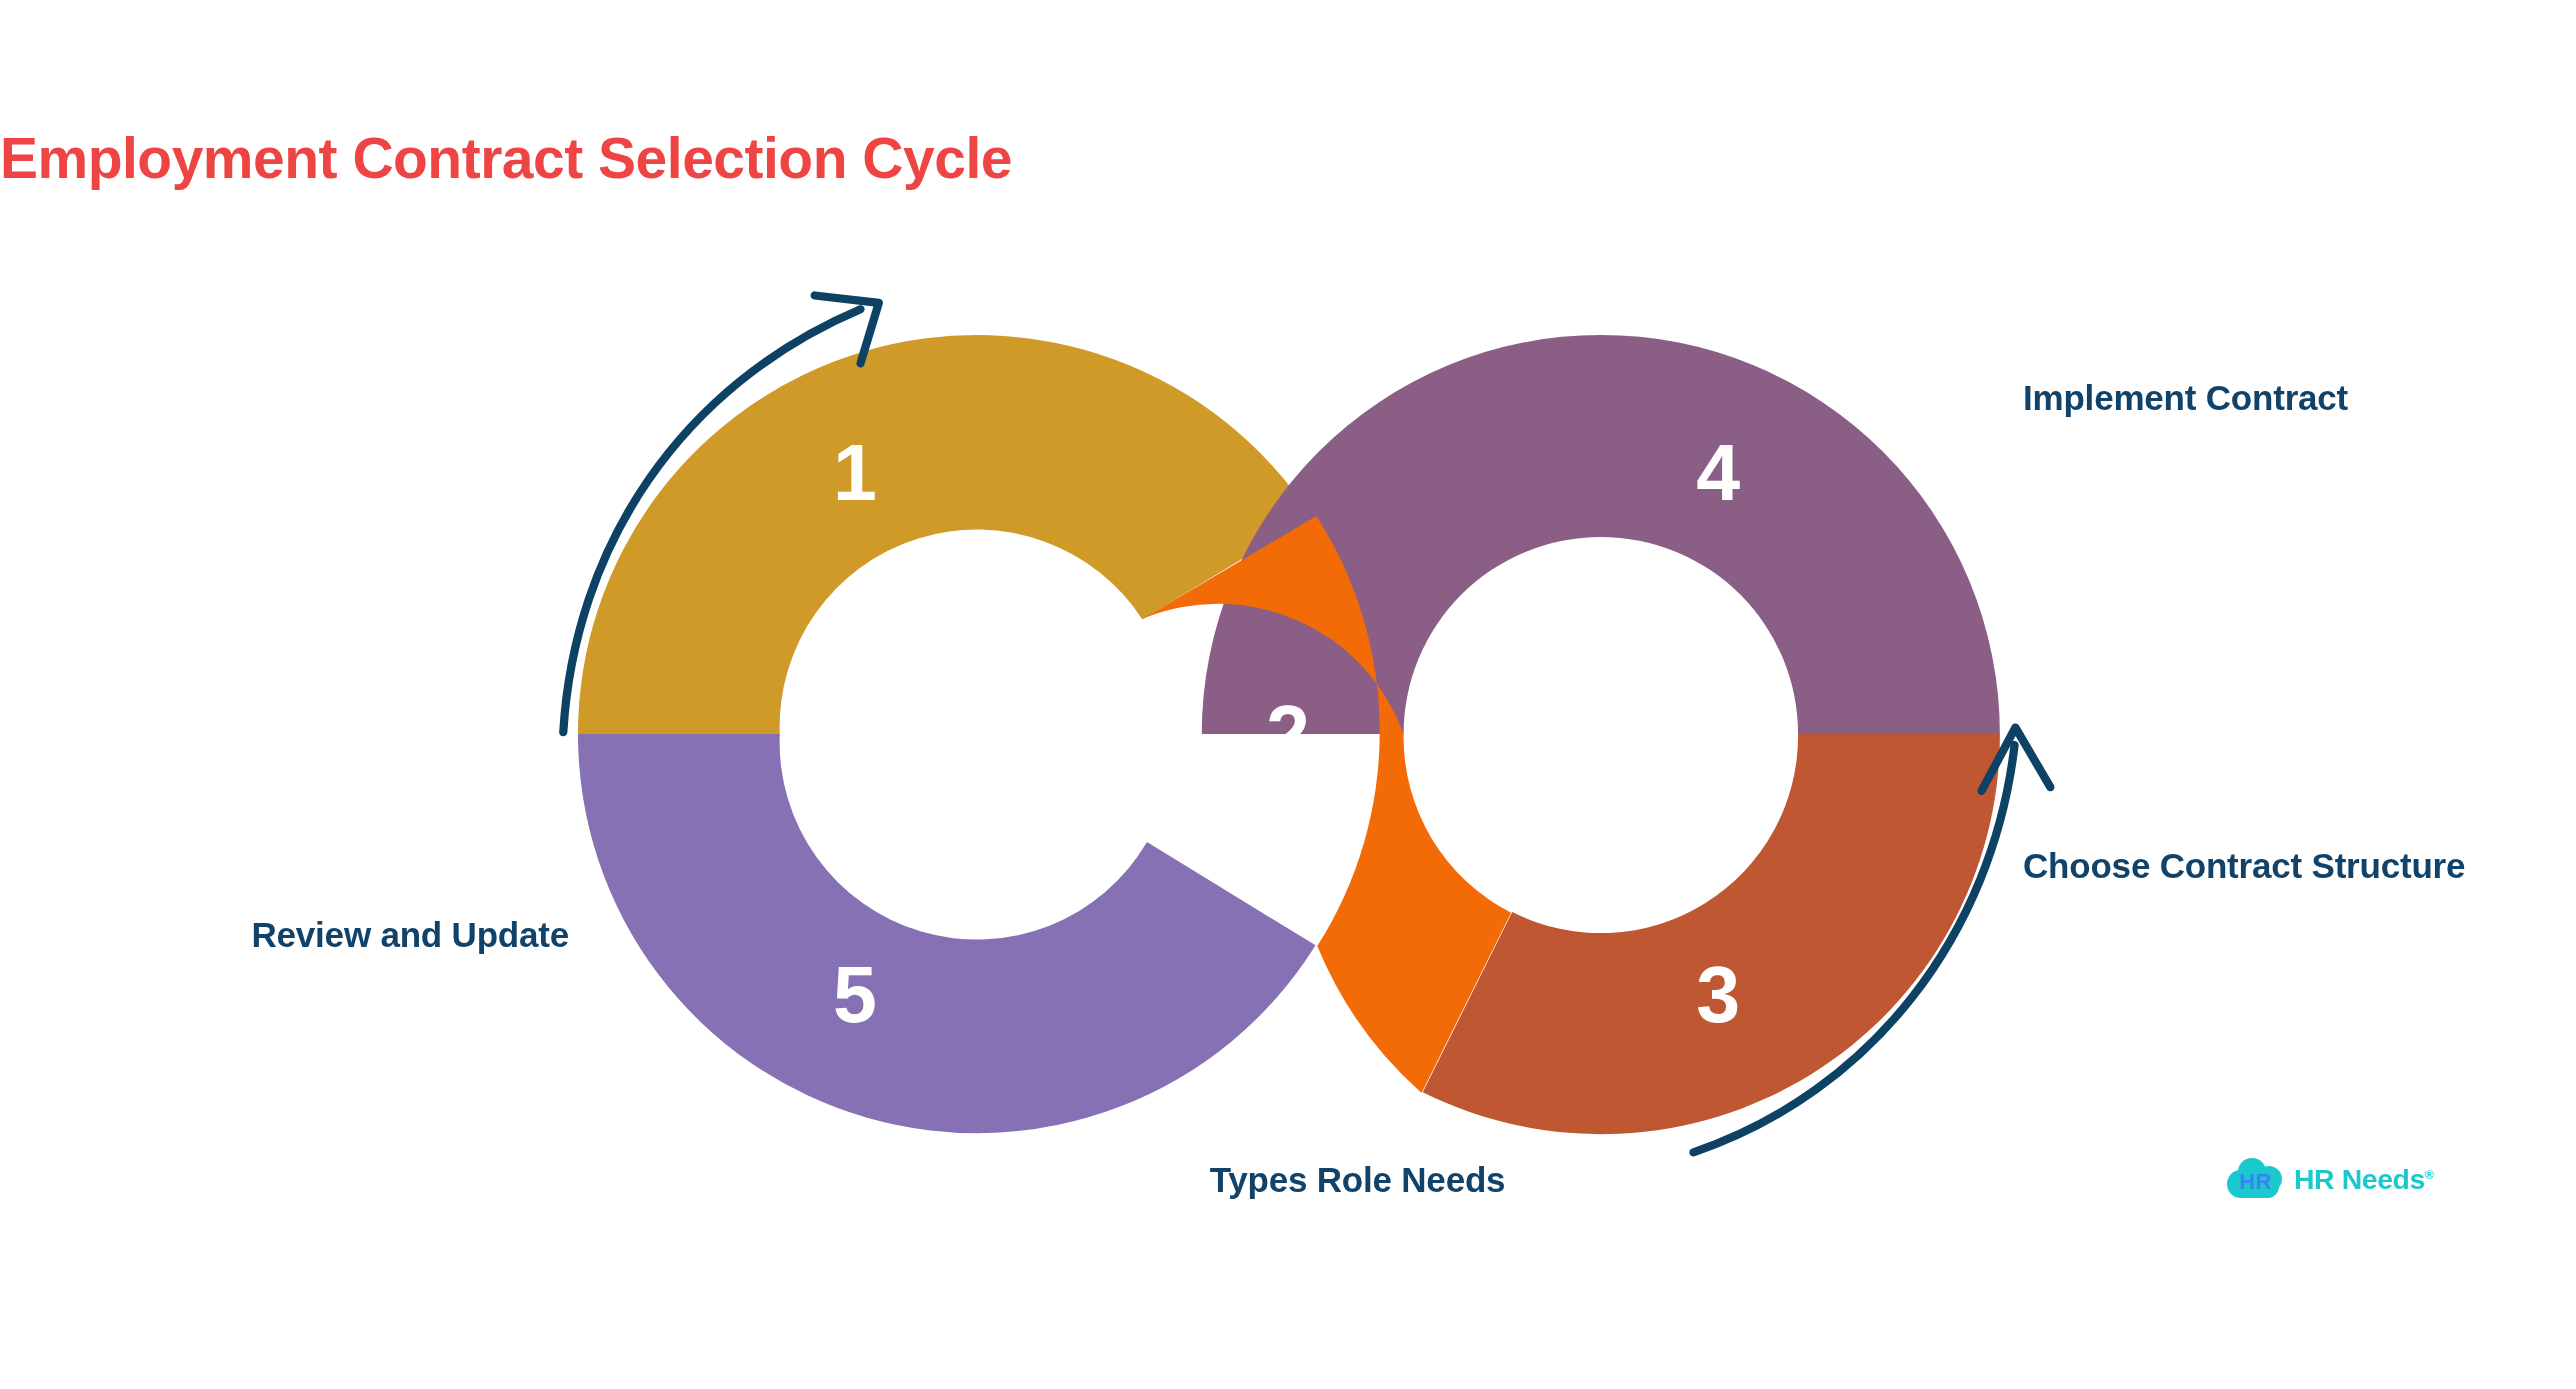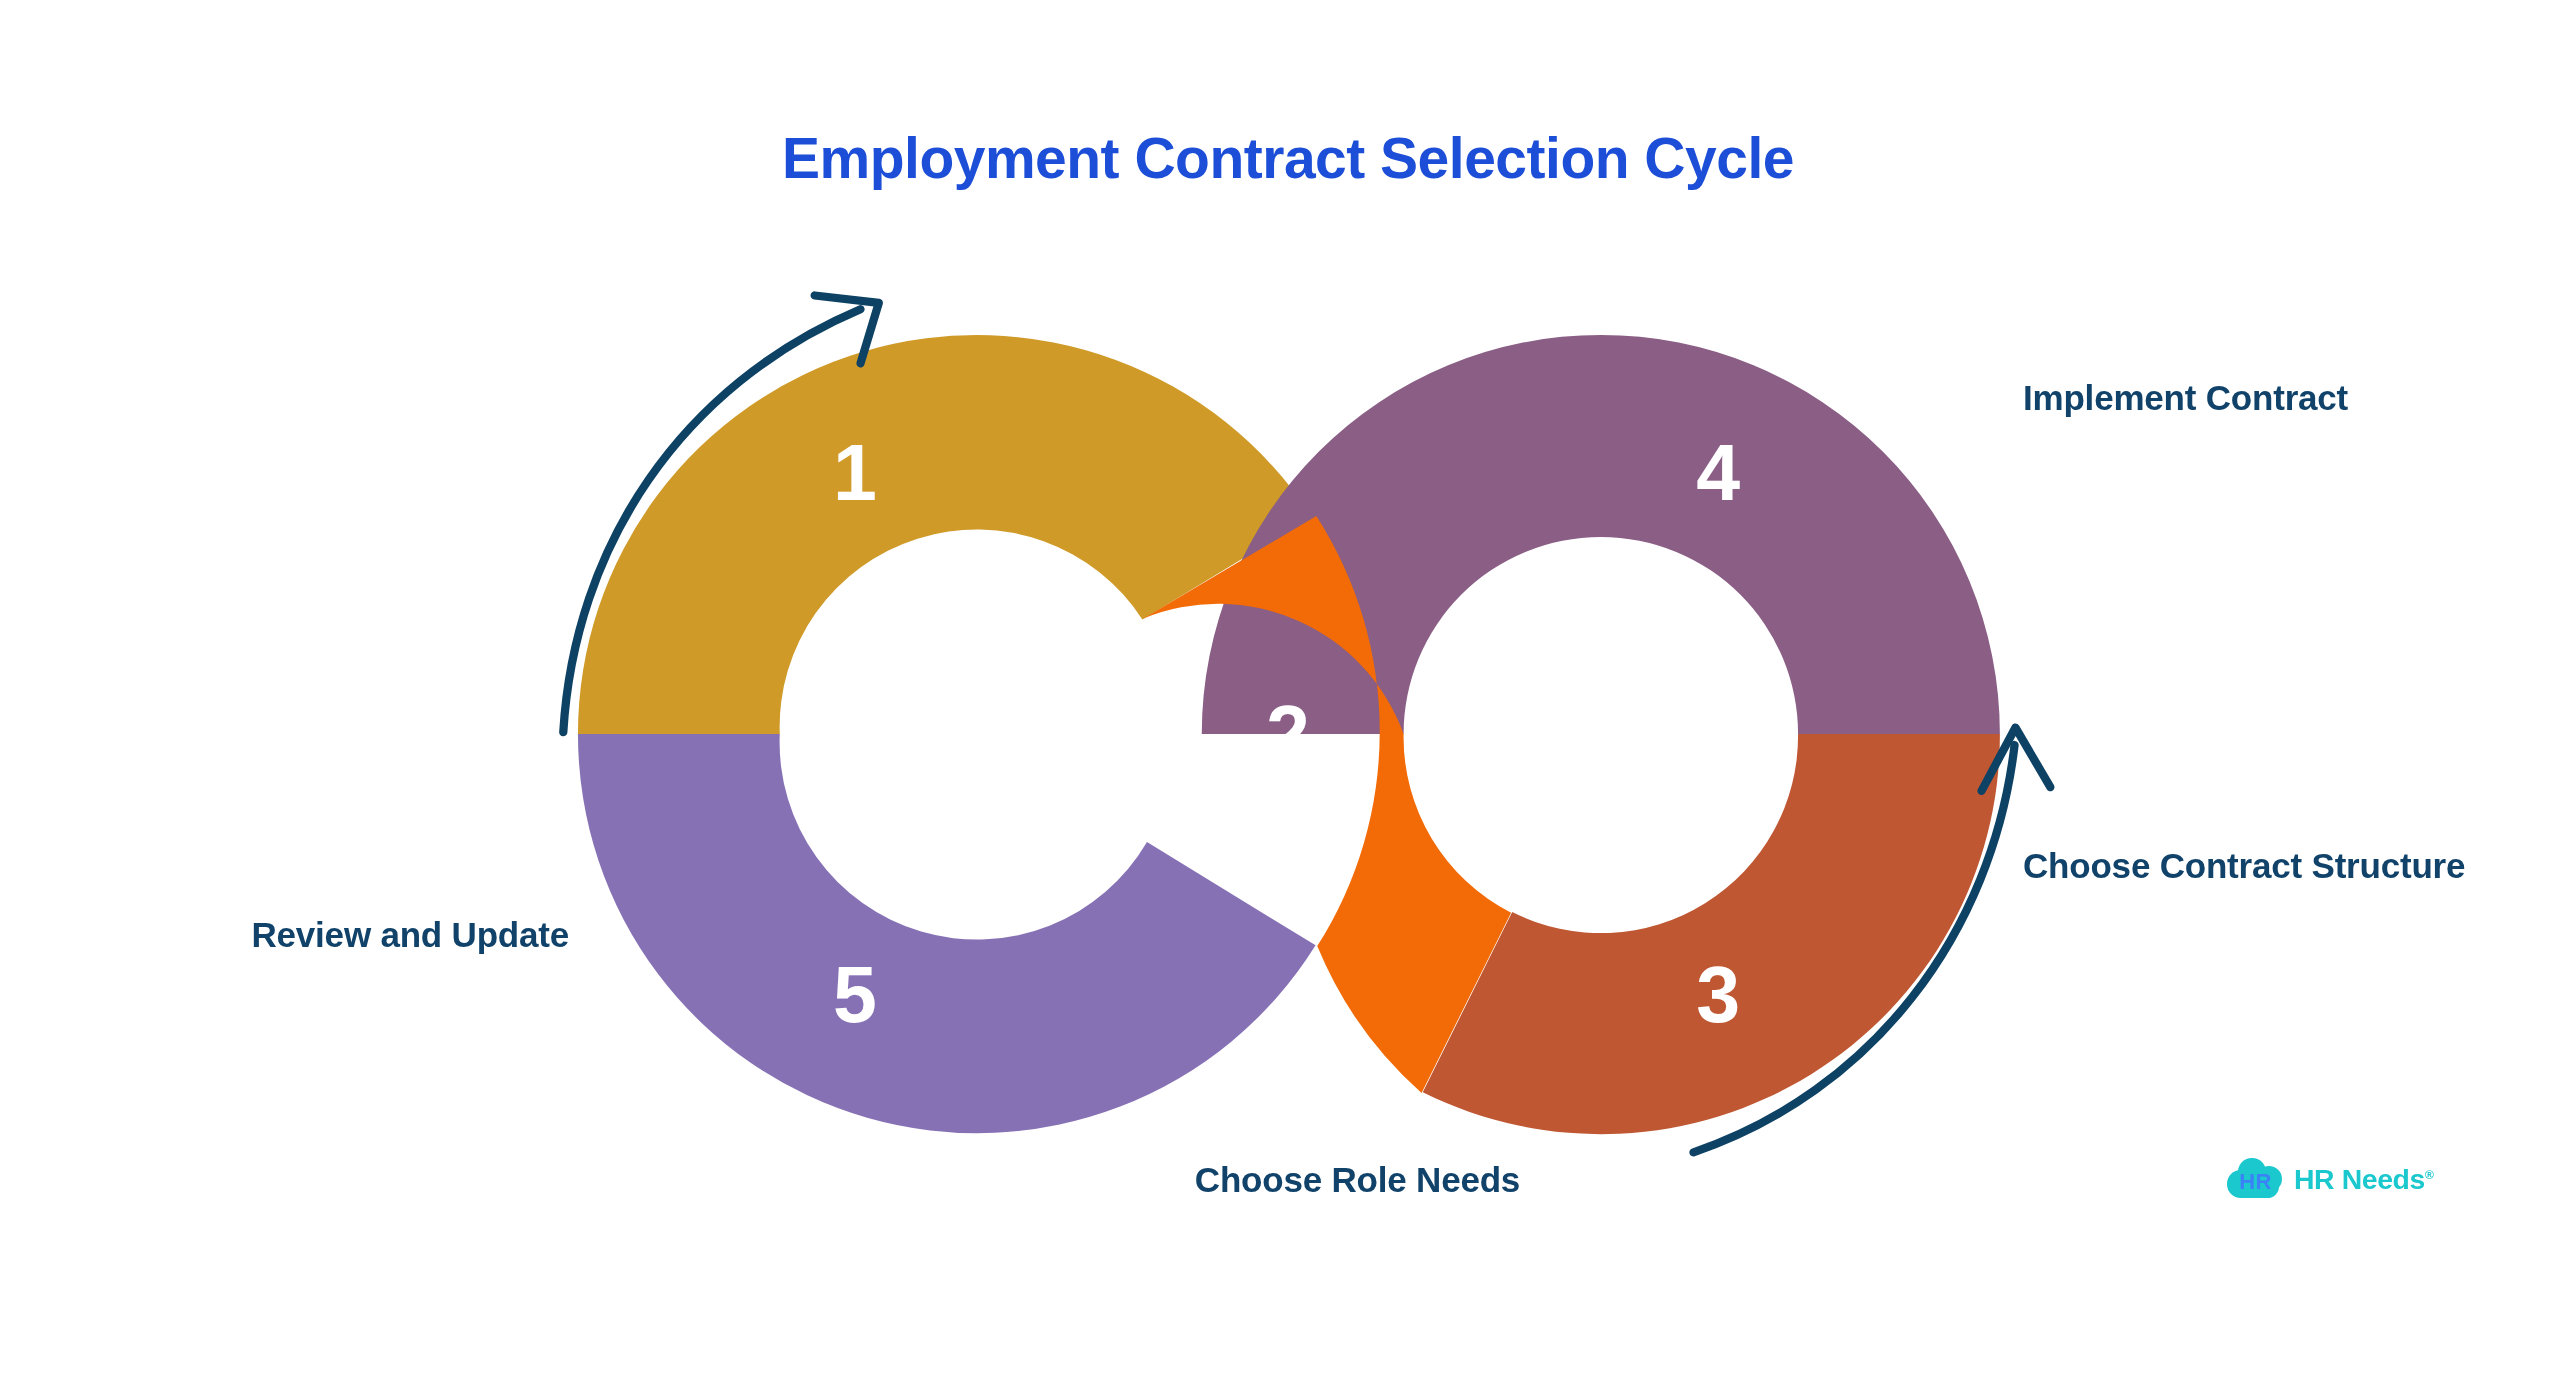--- a/index.html
+++ b/index.html
@@ -18,24 +18,24 @@
     position: relative;
     width: 2576px;
     height: 1390px;
     background: #ffffff;
   }
   #page-title {
     position: absolute;
     left: 0;
     top: 127px;
     width: 2576px;
-    text-align: center;
+    text-align: left;
     font-size: 57px;
     font-weight: bold;
-    color: #1d4ed8;
+    color: #ef4444;
     letter-spacing: -0.5px;
     line-height: 1.1;
   }
   .step-label {
     position: absolute;
     font-size: 35px;
     font-weight: bold;
     color: #11436A;
     line-height: 1.28;
     letter-spacing: -0.2px;
@@ -162,21 +162,21 @@
     <g>
       <path fill="none" stroke="#0E4264" stroke-width="9" stroke-linecap="round" d="M 614 798 C 626 596 742 420 938 337"></path>
       <path fill="none" stroke="#0E4264" stroke-width="9" stroke-linecap="round" stroke-linejoin="round" d="M 888 322 L 958 330 L 938 396"></path>
     </g>
     <g>
       <path fill="none" stroke="#0E4264" stroke-width="9" stroke-linecap="round" d="M 1846 1256 C 2040 1190 2172 1018 2196 812"></path>
       <path fill="none" stroke="#0E4264" stroke-width="9" stroke-linecap="round" stroke-linejoin="round" d="M 2160 862 L 2197 793 L 2235 858"></path>
     </g>
   </svg>
 
-  <div class="step-label" id="label-2">Choose Role Needs</div>
+  <div class="step-label" id="label-2">Types Role Needs</div>
   <div class="step-label" id="label-3">Choose Contract Structure</div>
   <div class="step-label" id="label-4">Implement Contract</div>
   <div class="step-label" id="label-5">Review and Update</div>
 
   <div id="logo">
     <div id="logo-mark">
       <span class="cloud-a"></span>
       <span class="cloud-b"></span>
       <span class="cloud-c"></span>
       <span class="cloud-d"></span>

